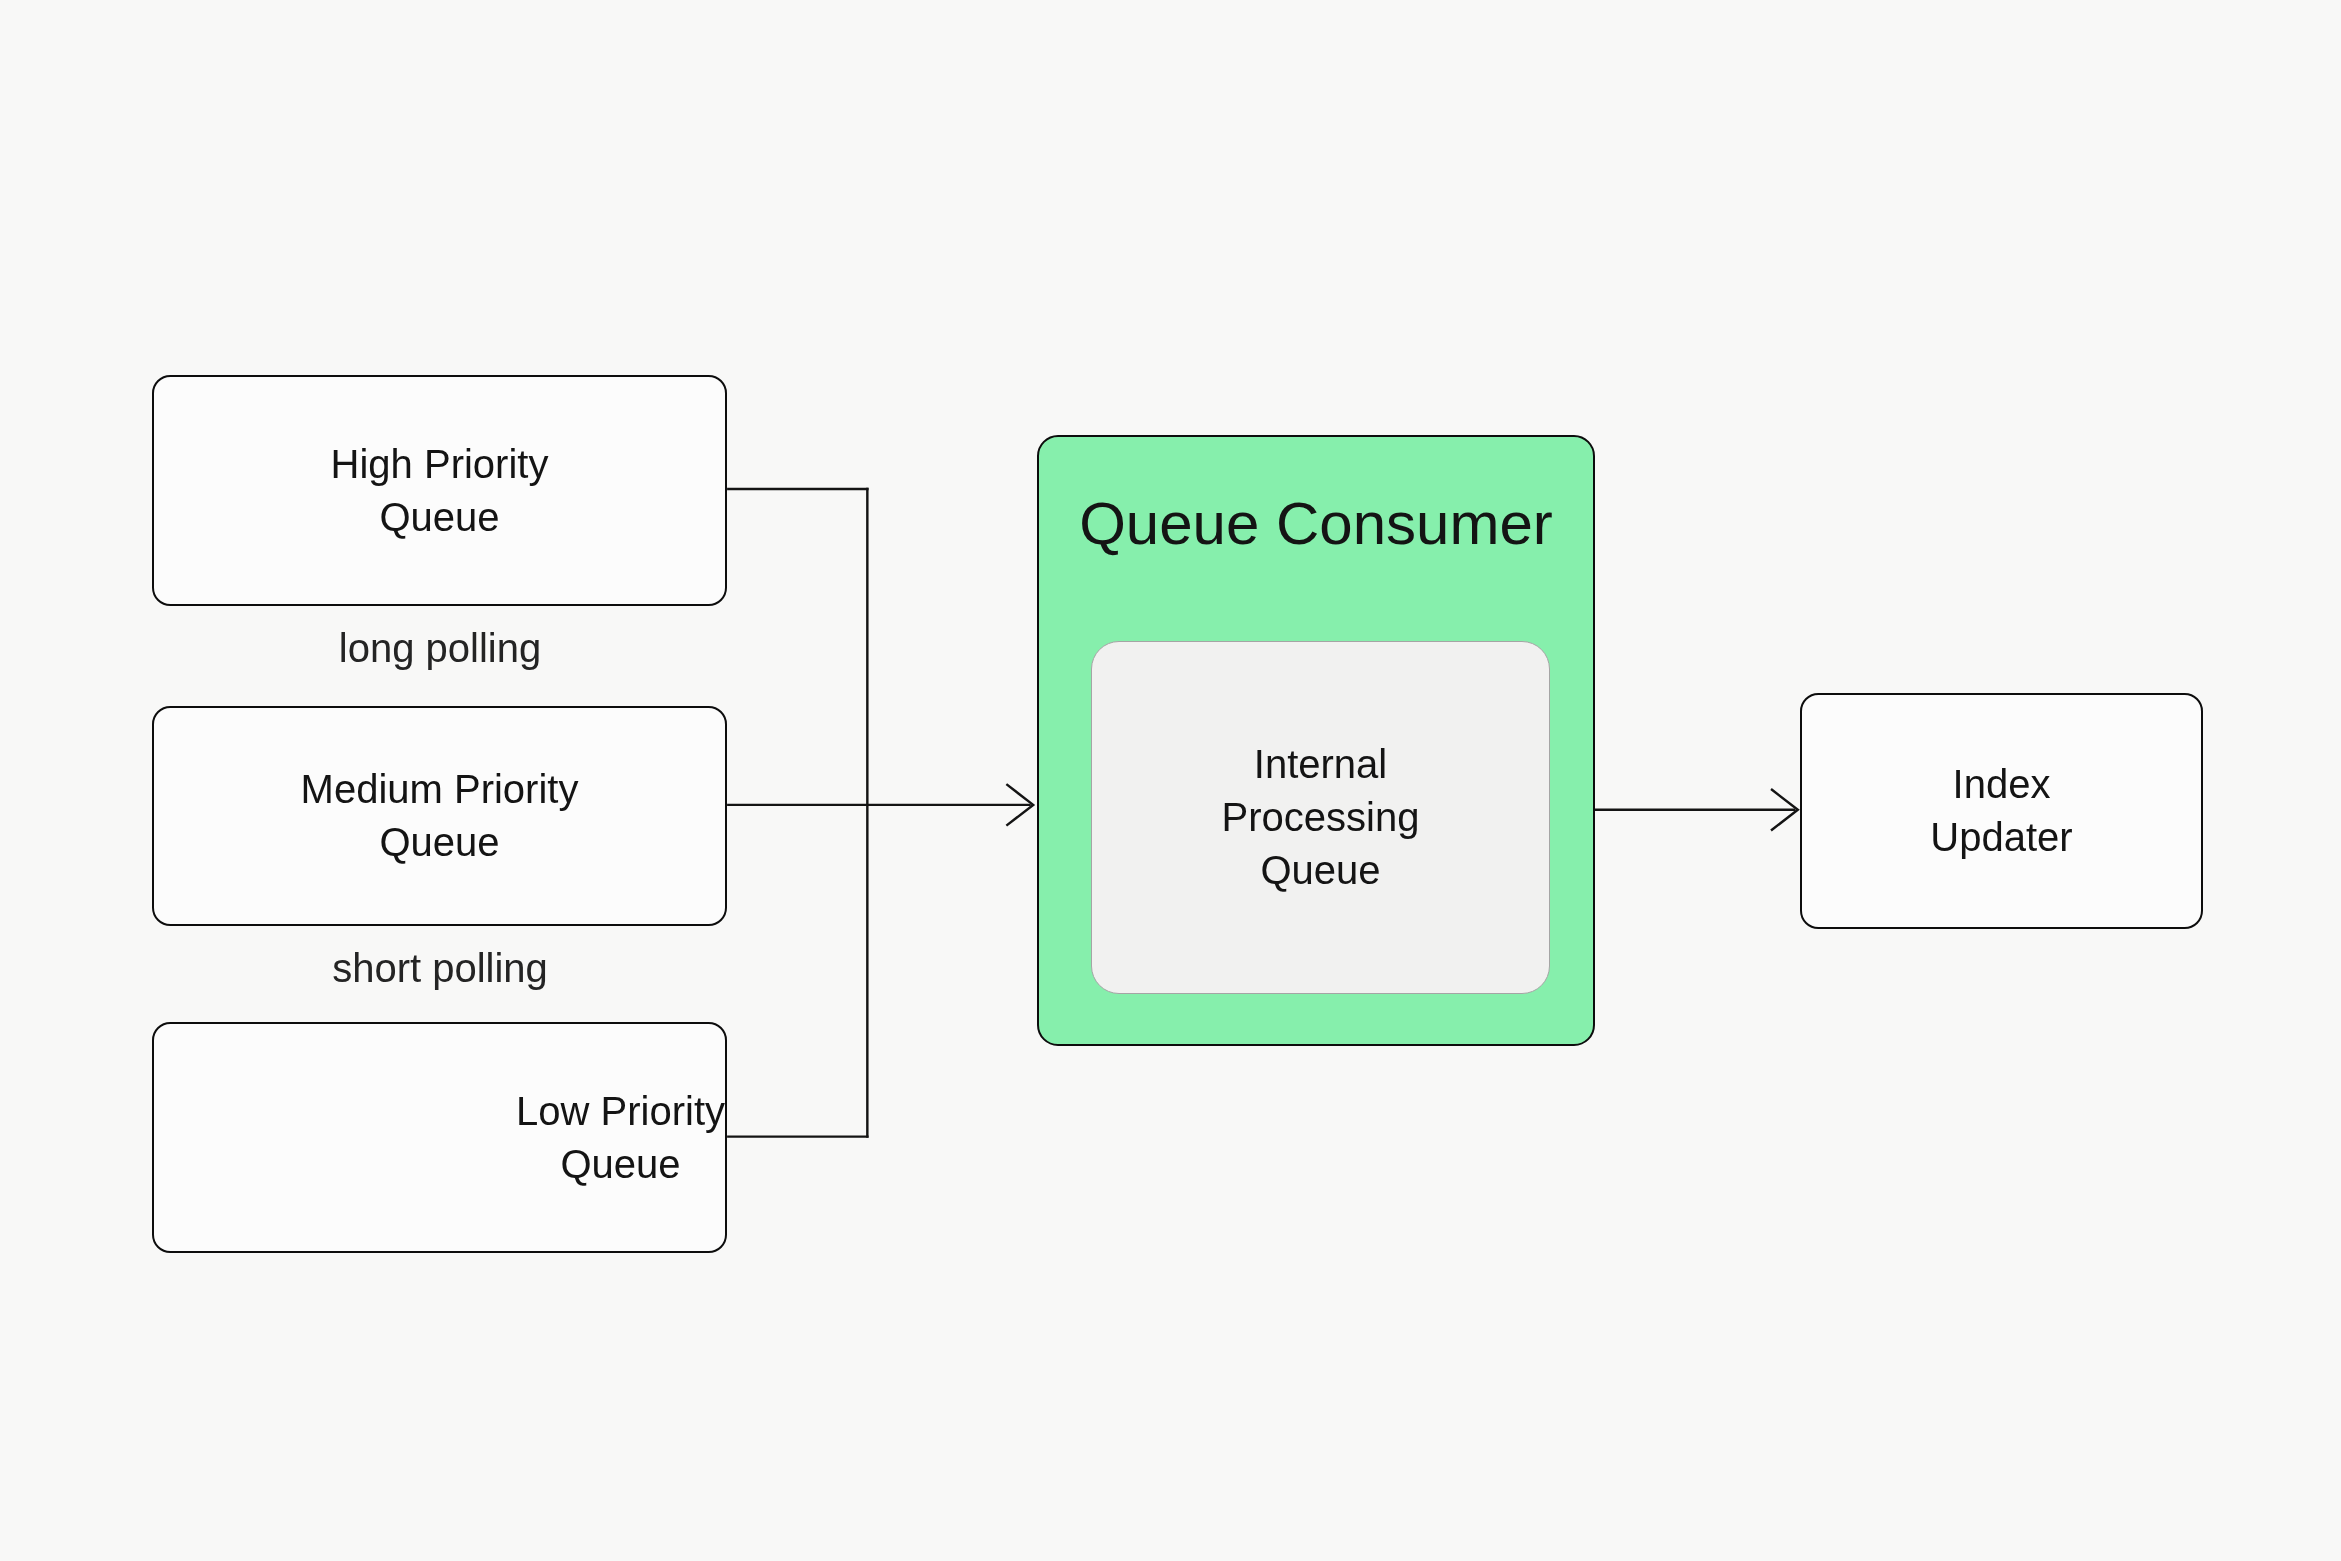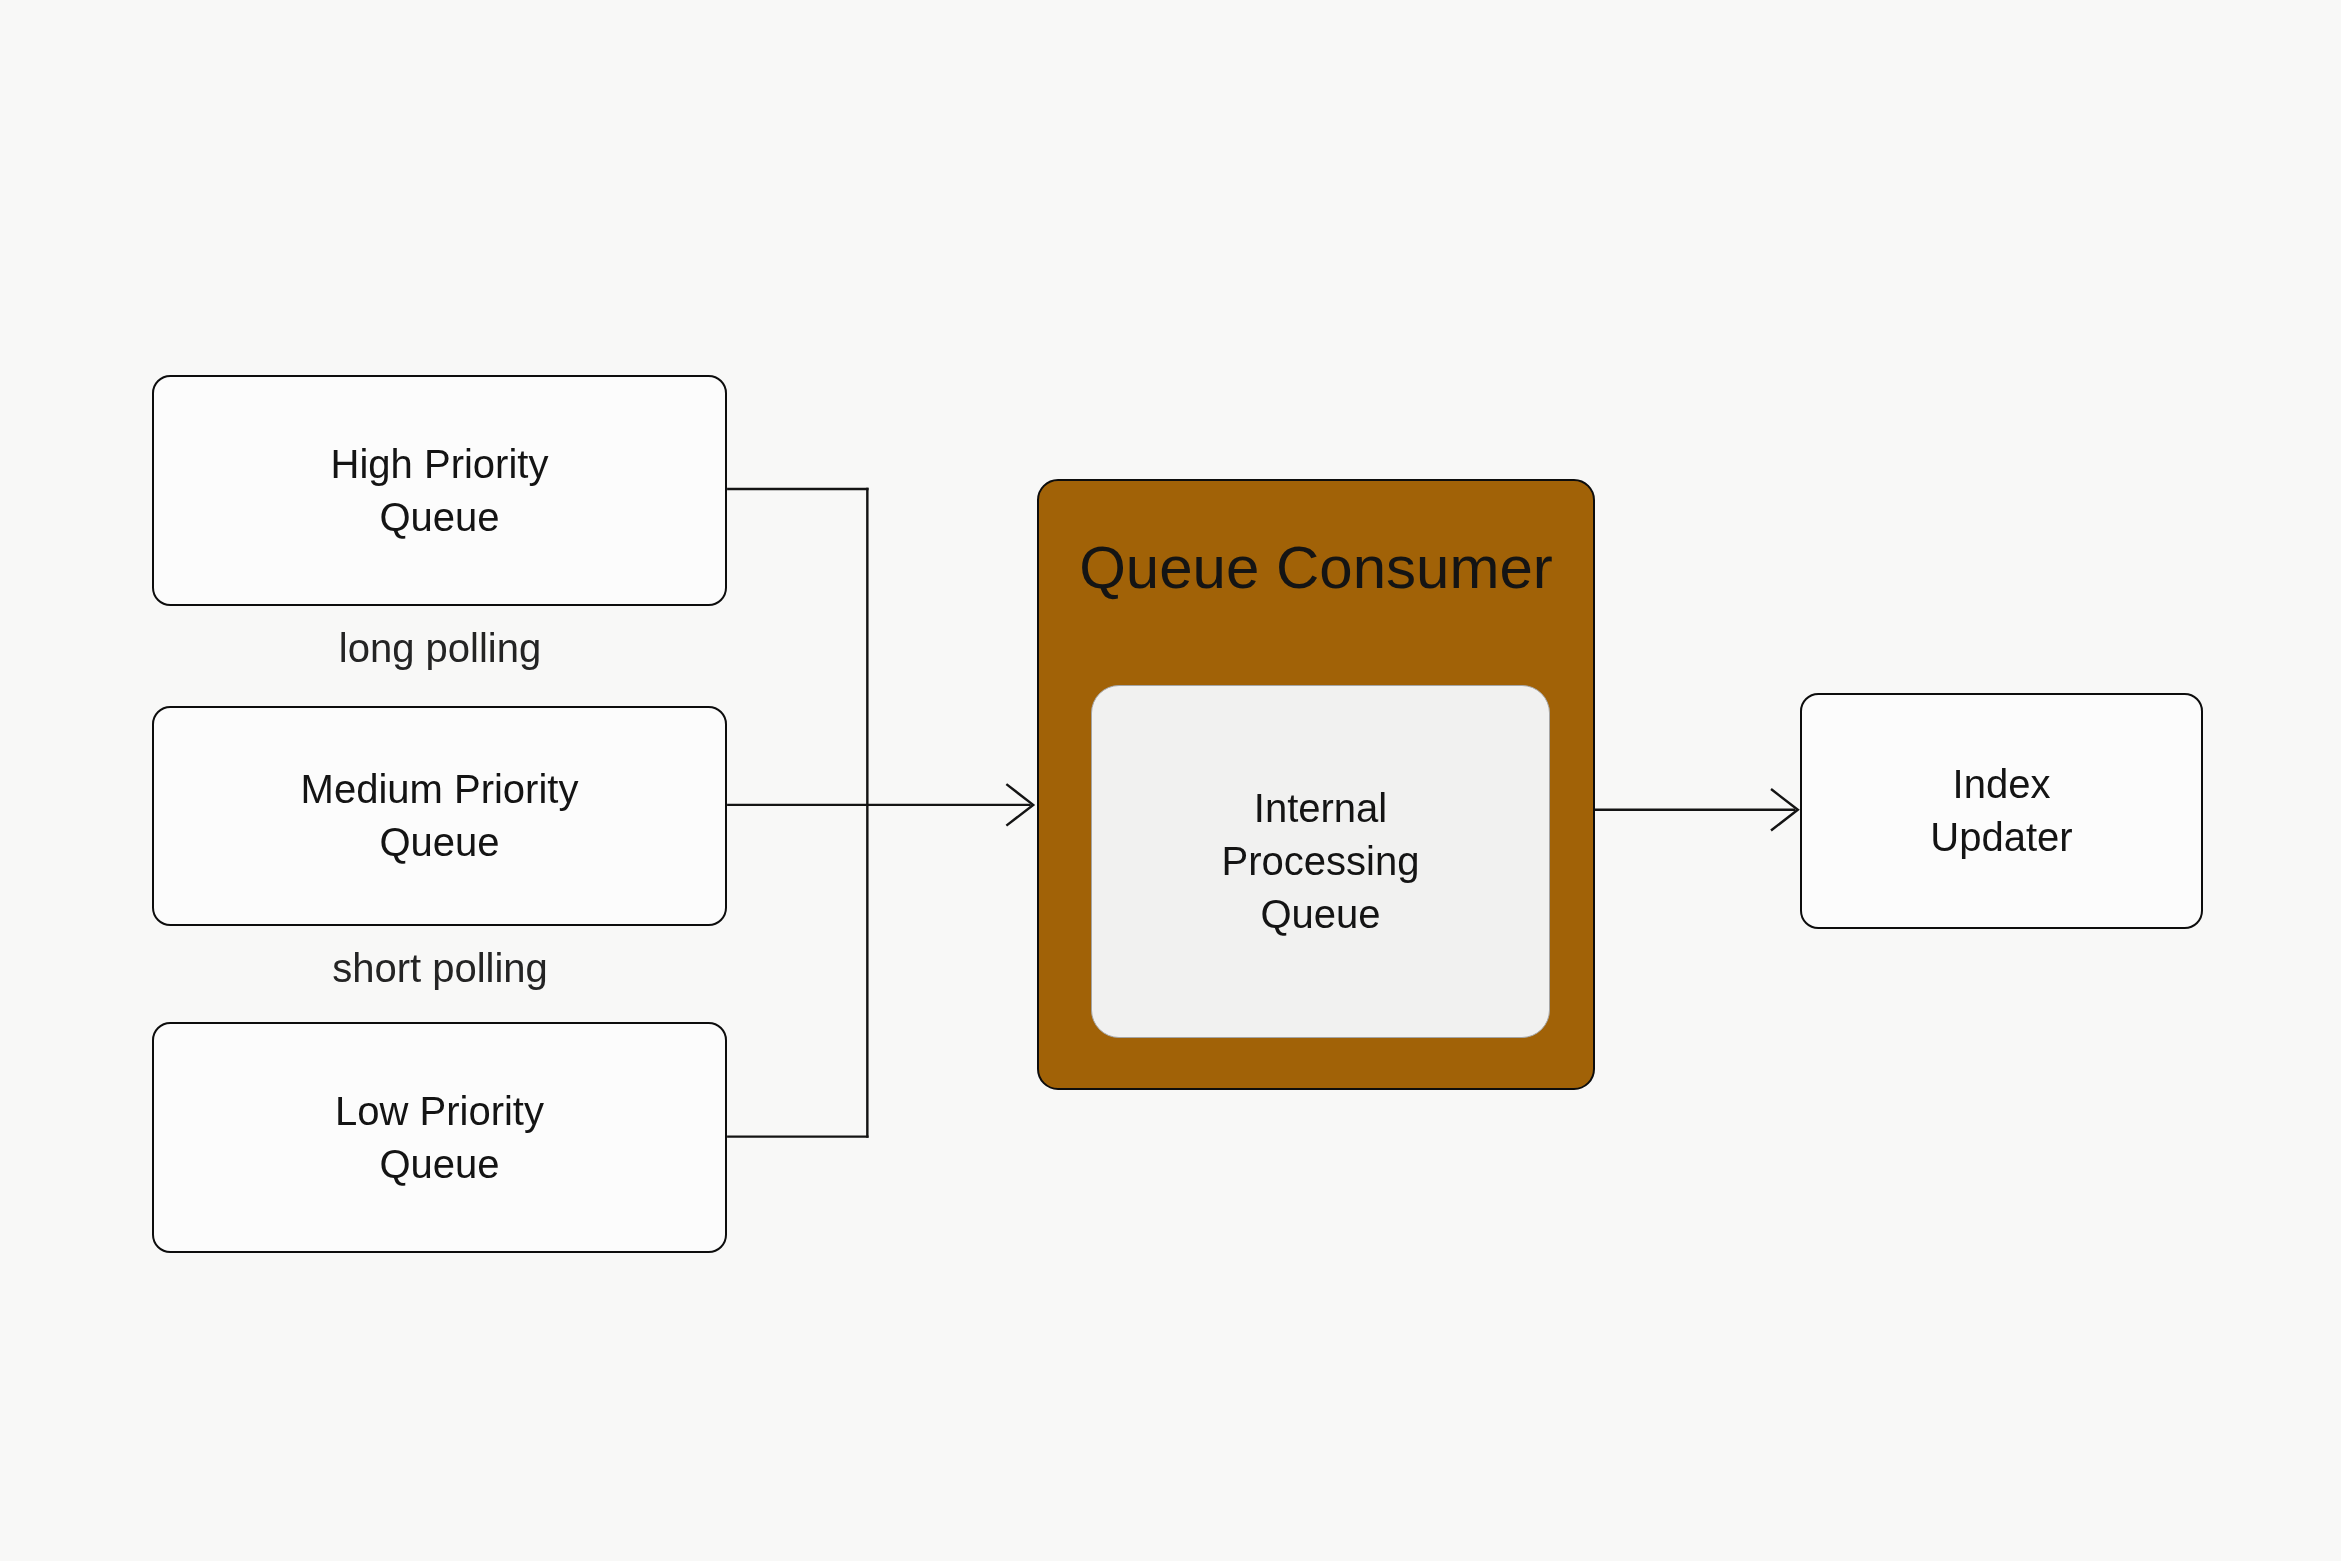--- a/index.html
+++ b/index.html
@@ -29,24 +29,23 @@
   .node-label {
     font-size: 40px;
     line-height: 1.32;
     color: #141414;
     white-space: pre-line;
     letter-spacing: 0px;
   }
   .container-node {
     position: absolute;
     box-sizing: border-box;
-    background: #a16207;
+    background: #86efac;
     border: 2.4px solid #0d0d0d;
     border-radius: 21px;
-    margin-top: 44px;
   }
   .container-title {
     position: absolute;
     left: 0;
     top: 48px;
     width: 100%;
     text-align: center;
     font-size: 60px;
     line-height: 1.3;
     color: #141414;
@@ -111,21 +110,21 @@
 
   <div class="edge-label" style="top:623px;">long polling</div>
 
   <div class="node" style="left:152px; top:706px; width:575px; height:220px;">
     <div class="node-label">Medium Priority
 Queue</div>
   </div>
 
   <div class="edge-label" style="top:943px;">short polling</div>
 
-  <div class="node" style="left:152px; top:1022px; width:575px; height:231px;">
+  <div class="node" style="left:152px; top:1022px; width:575px; height:231px;justify-content:flex-end;">
     <div class="node-label">Low Priority
 Queue</div>
   </div>
 
   <div class="container-node" style="left:1037px; top:435px; width:558px; height:611px;">
     <div class="container-title">Queue Consumer</div>
     <div class="inner-node" style="left:52px; top:204px; width:459px; height:353px;">
       <div class="node-label">Internal
 Processing
 Queue</div>

